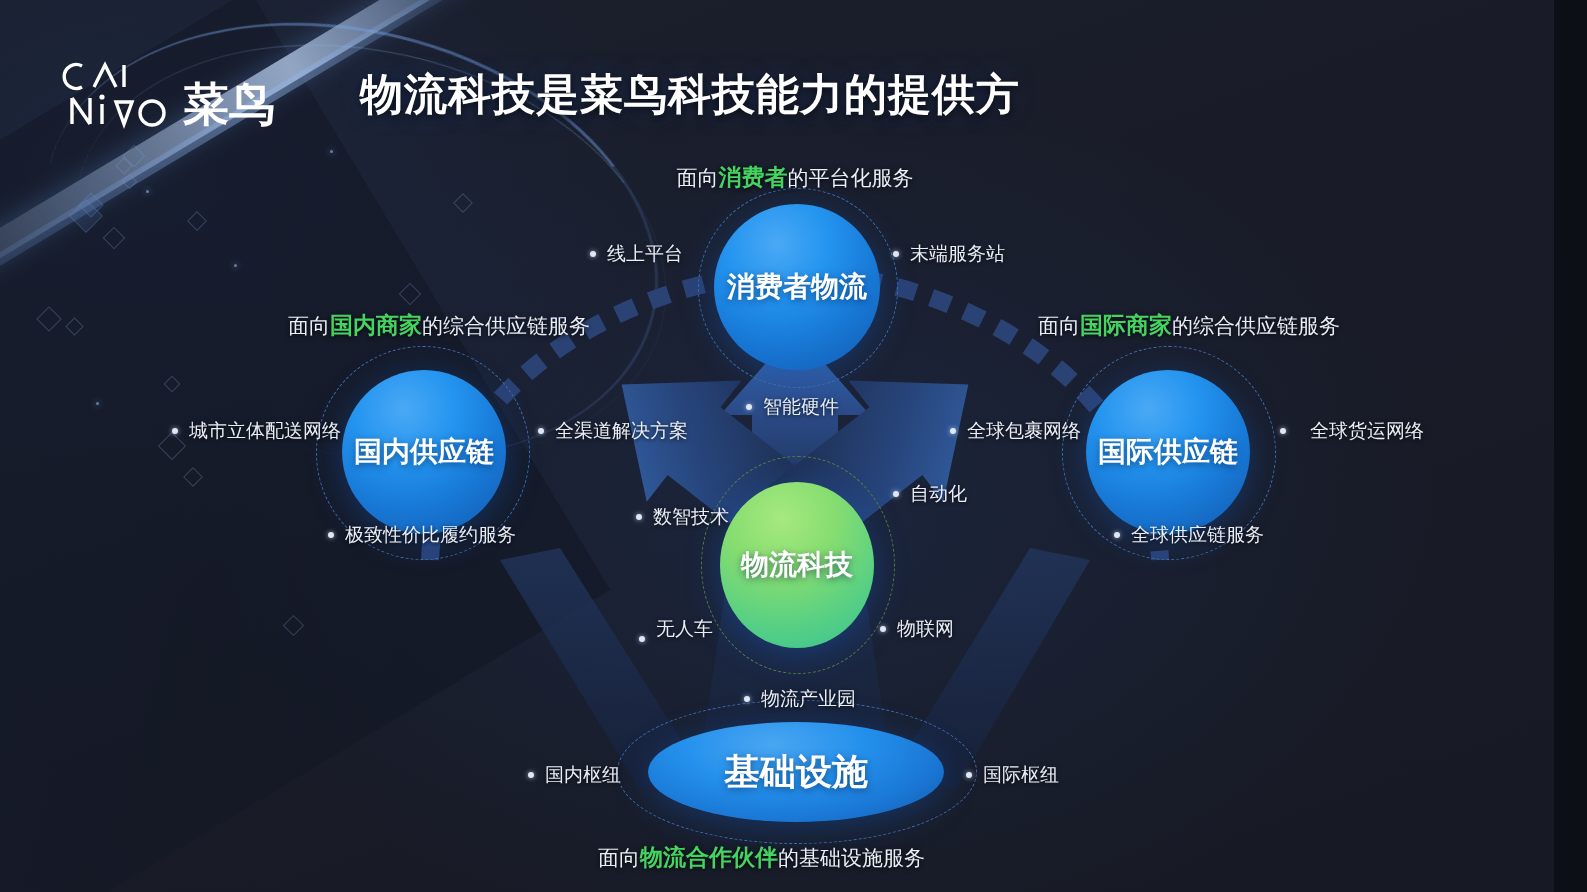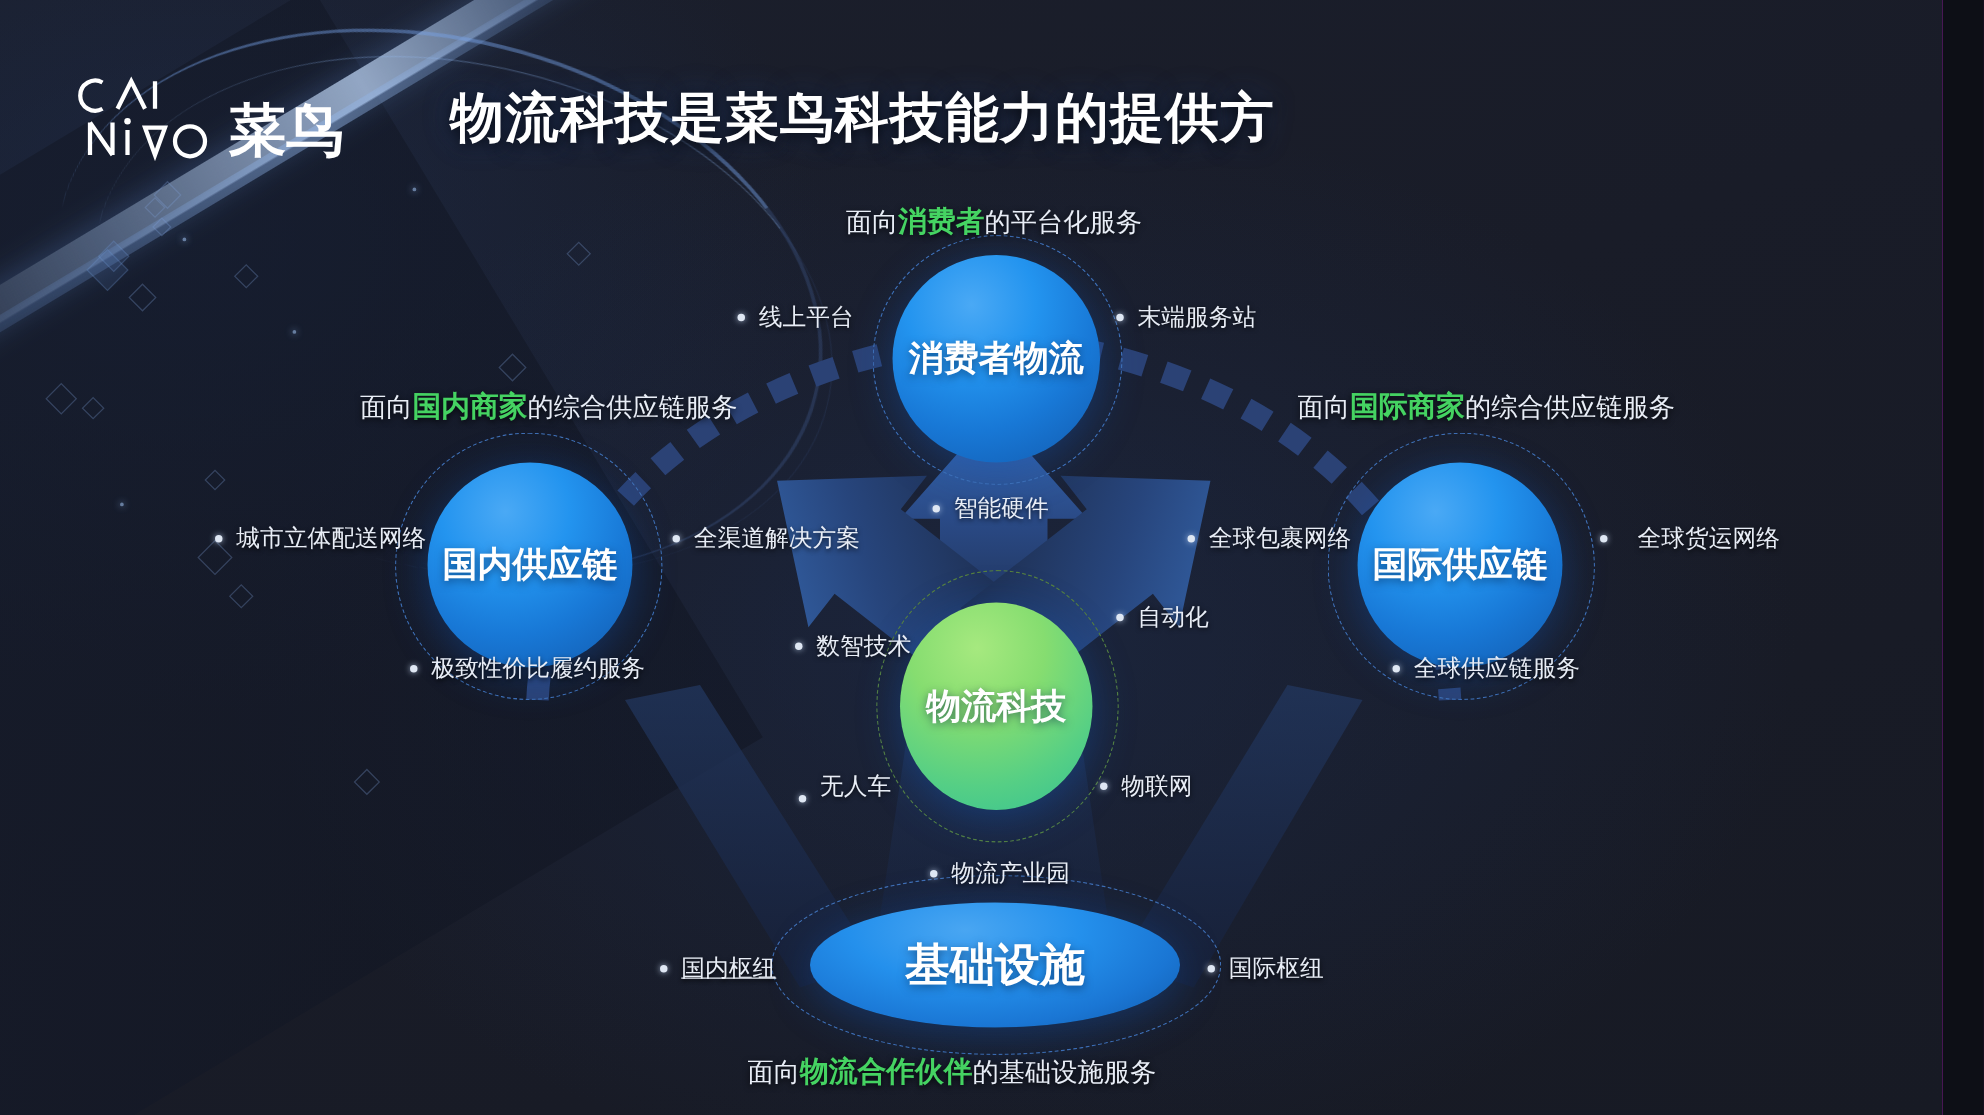--- a/index.html
+++ b/index.html
@@ -337,21 +337,21 @@
     <div class="ring" style="left:617px;top:700px;width:358px;height:142px;border-radius:50%;"></div>
     <div class="node" style="left:648px;top:722px;">
       <div class="sphere blue" style="width:296px;height:100px;border-radius:50%;background:radial-gradient(ellipse at 42% 22%, #49a6f2 0%, #2490ec 38%, #1a76d4 70%, #1158a8 100%);">
         <span class="node-label small">基础设施</span>
       </div>
     </div>
     <div class="bullet" style="left:744px;top:686px;">
       <span class="dot"></span>
       <span>物流产业园</span>
     </div>
-    <div class="bullet" style="left:528px;top:762px;text-decoration:underline;">
+    <div class="bullet" style="left:528px;top:762px;">
       <span class="dot"></span>
       <span>国内枢纽</span>
     </div>
     <div class="bullet" style="left:966px;top:762px;">
       <span class="dot"></span>
       <span>国际枢纽</span>
     </div>
     <div class="caption big" style="left:598px;top:842px;">
       <span>面向</span><b>物流合作伙伴</b><span>的基础设施服务</span>
     </div>

